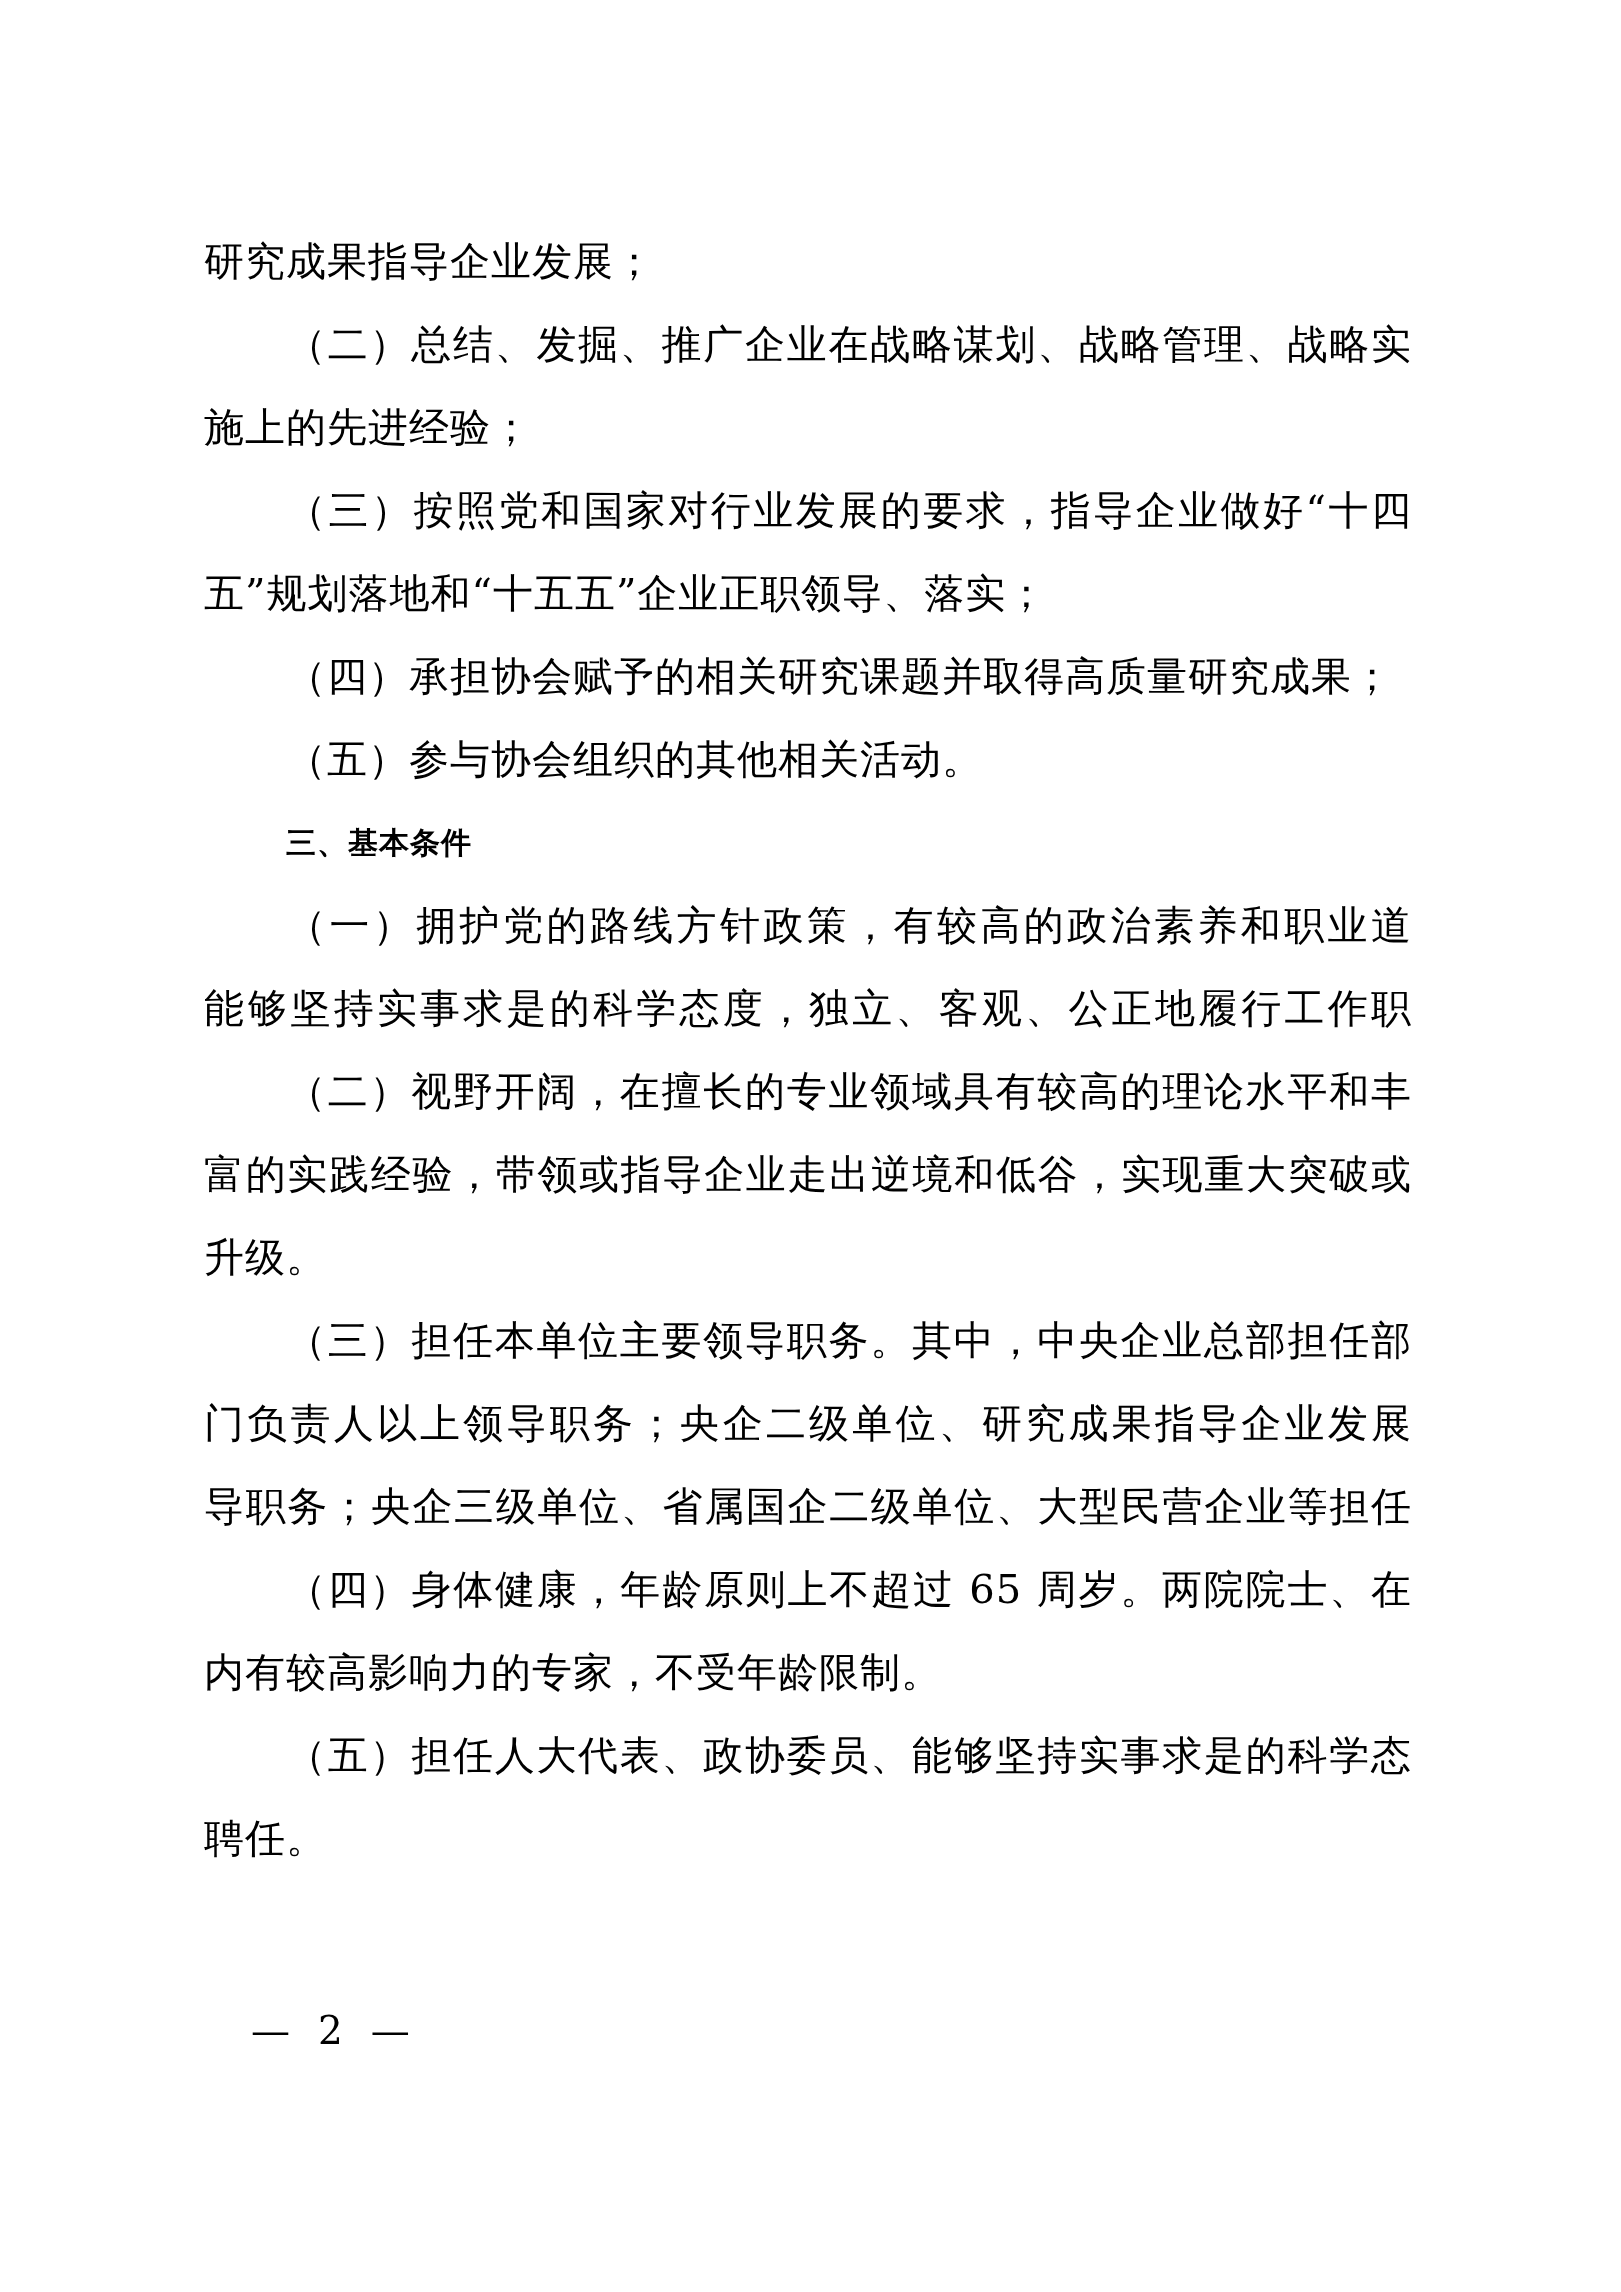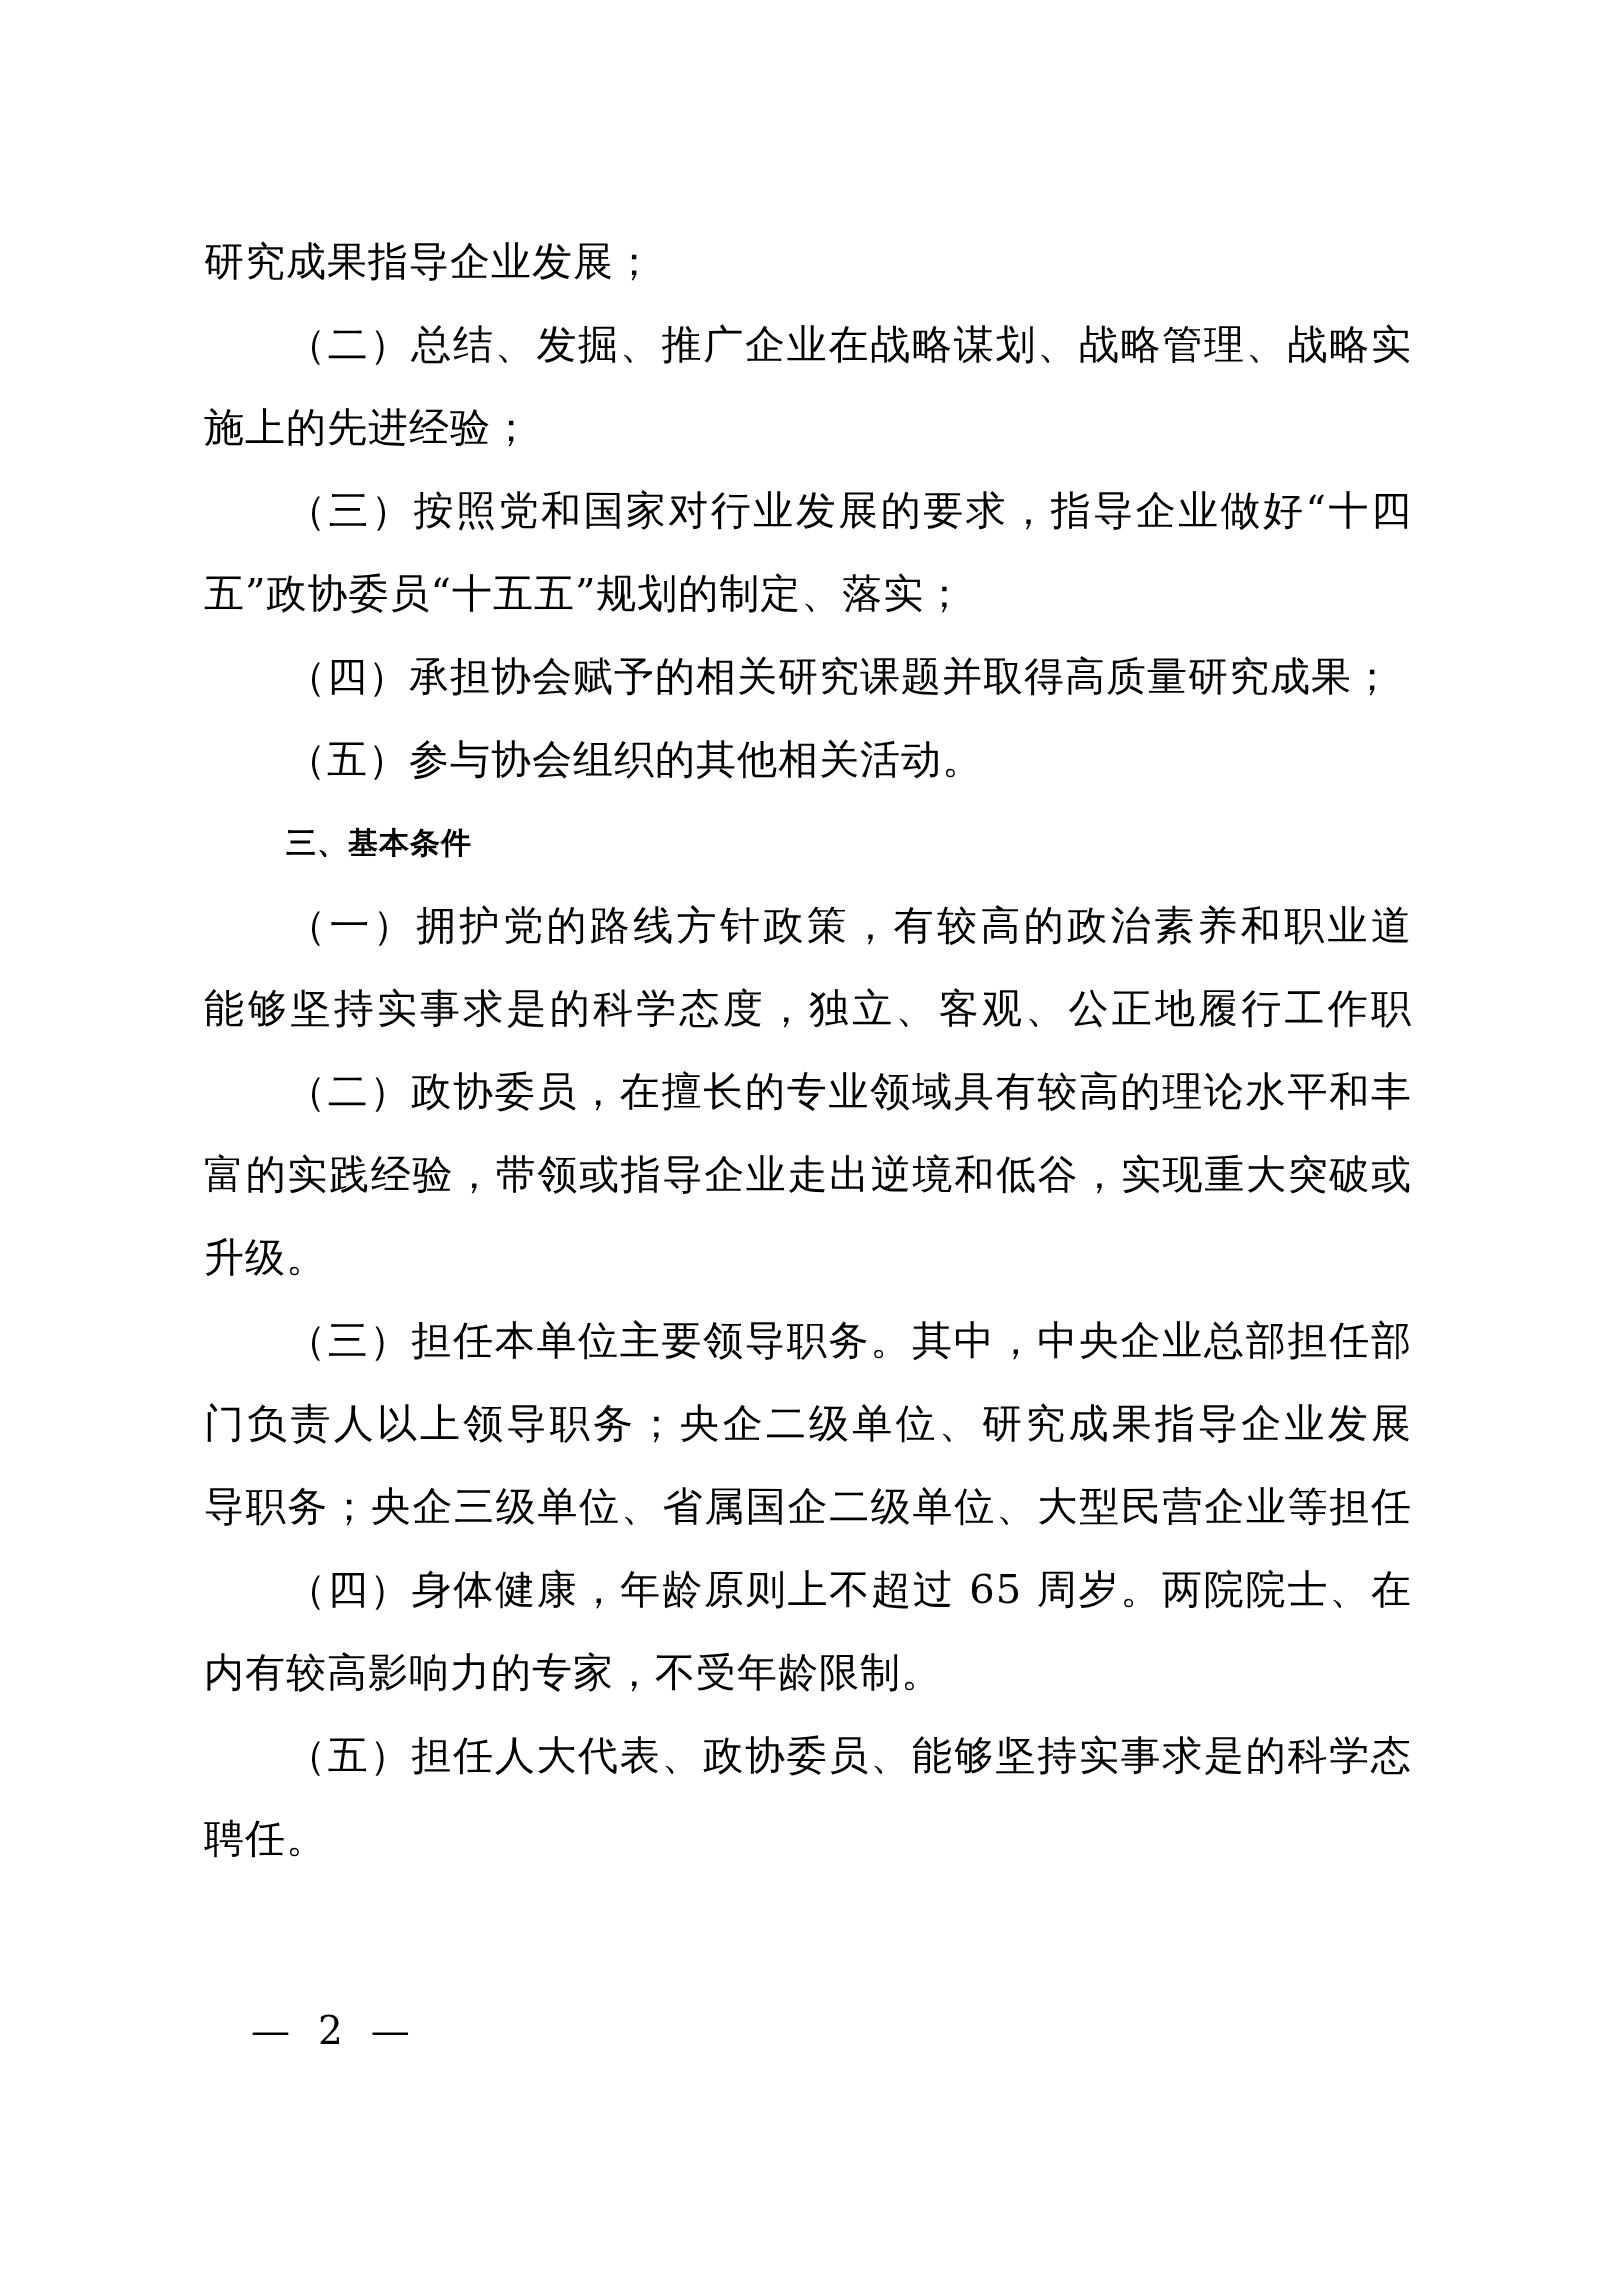--- a/index.html
+++ b/index.html
@@ -56,27 +56,27 @@
 </style>
 </head>
 <body>
 
 <div class="page">
   <div class="content">
     <div class="line">研究成果指导企业发展；</div>
     <div class="line indent fill">（二）总结、发掘、推广企业在战略谋划、战略管理、战略实</div>
     <div class="line">施上的先进经验；</div>
     <div class="line indent fill">（三）按照党和国家对行业发展的要求，指导企业做好“十四</div>
-    <div class="line">五”政协委员“十五五”规划的制定、落实；</div>
+    <div class="line">五”规划落地和“十五五”企业正职领导、落实；</div>
     <div class="line indent">（四）承担协会赋予的相关研究课题并取得高质量研究成果；</div>
     <div class="line indent">（五）参与协会组织的其他相关活动。</div>
     <div class="line indent heading">三、基本条件</div>
     <div class="line indent fill">（一）拥护党的路线方针政策，有较高的政治素养和职业道德，</div>
     <div class="line fill">能够坚持实事求是的科学态度，独立、客观、公正地履行工作职责。</div>
-    <div class="line indent fill">（二）政协委员，在擅长的专业领域具有较高的理论水平和丰</div>
+    <div class="line indent fill">（二）视野开阔，在擅长的专业领域具有较高的理论水平和丰</div>
     <div class="line fill">富的实践经验，带领或指导企业走出逆境和低谷，实现重大突破或</div>
     <div class="line">升级。</div>
     <div class="line indent fill">（三）担任本单位主要领导职务。其中，中央企业总部担任部</div>
     <div class="line fill">门负责人以上领导职务；央企二级单位、研究成果指导企业发展</div>
     <div class="line fill">导职务；央企三级单位、省属国企二级单位、大型民营企业等担任</div>
     <div class="line indent fill">（四）身体健康，年龄原则上不超过 65 周岁。两院院士、在国</div>
     <div class="line">内有较高影响力的专家，不受年龄限制。</div>
     <div class="line indent fill">（五）担任人大代表、政协委员、能够坚持实事求是的科学态度</div>
     <div class="line">聘任。</div>
   </div>

